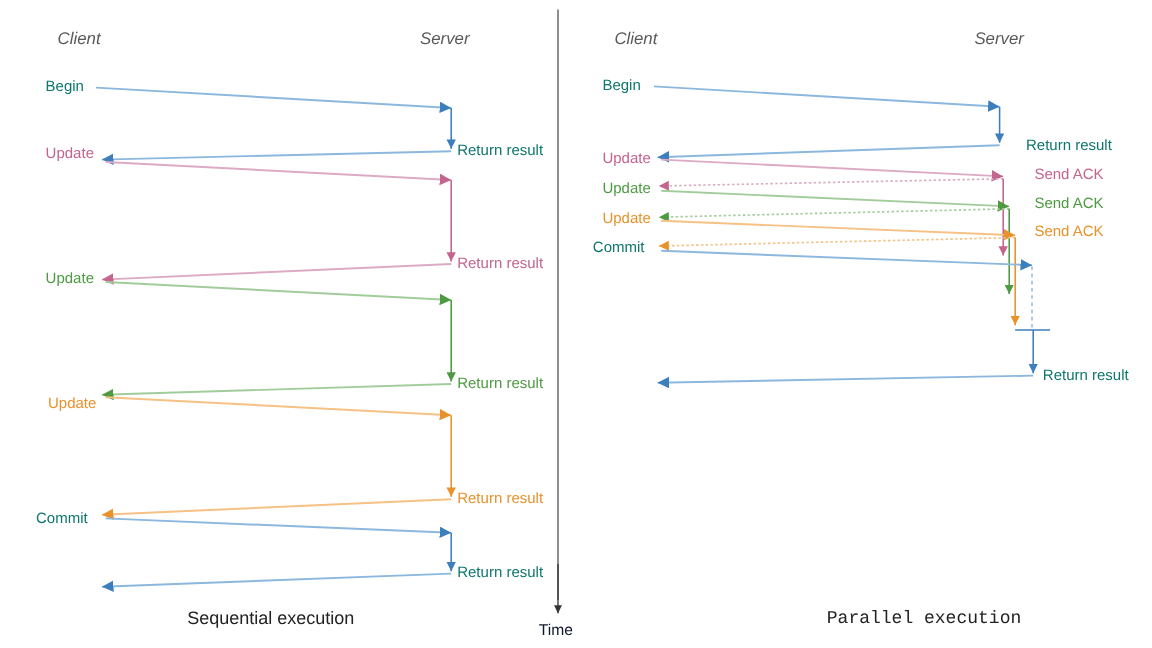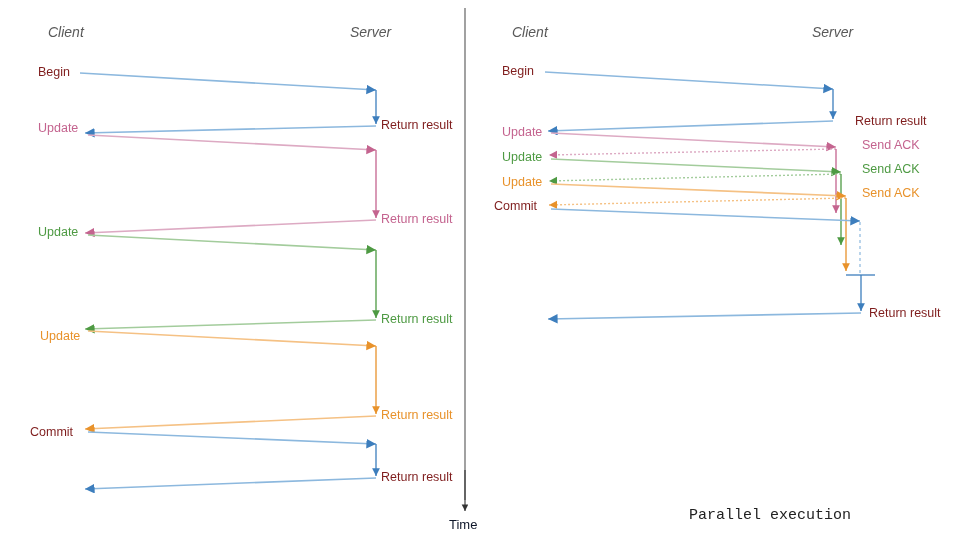--- a/index.html
+++ b/index.html
@@ -4,21 +4,21 @@
 <style>
   html,body{margin:0;padding:0;background:#ffffff;}
   body{width:960px;height:540px;overflow:hidden;
        font-family:"Liberation Sans","DejaVu Sans",sans-serif;}
   #stage{position:relative;width:836px;height:540px;}
   svg#canvas{position:absolute;left:0;top:0;width:960px;height:540px;}
   .lbl{position:absolute;font-size:12.5px;white-space:nowrap;line-height:1;}
   .actor{font-style:italic;font-size:14px;color:#595959;}
   .cap{font-size:15px;color:#222222;}
   .timelbl{font-size:13px;color:#0f172a;}
-  .c-blue{color:#7f1d1d;}
+  .c-blue{color:#0f766e;}
   .c-pink{color:#c4648f;}
   .c-green{color:#4e9a43;}
   .c-orange{color:#e8922b;}
 </style>
 </head>
 <body>
 
 <div id="stage">
 
   <svg id="canvas" viewBox="0 0 960 540">
@@ -129,17 +129,18 @@
   <div class="lbl c-green" style="left:502px;top:151px;">Update</div>
   <div class="lbl c-orange" style="left:502px;top:176px;">Update</div>
   <div class="lbl c-blue" style="left:494px;top:200px;">Commit</div>
 
   <div class="lbl c-blue" style="left:855px;top:115px;">Return result</div>
   <div class="lbl c-pink" style="left:862px;top:139px;">Send ACK</div>
   <div class="lbl c-green" style="left:862px;top:163px;">Send ACK</div>
   <div class="lbl c-orange" style="left:862px;top:187px;">Send ACK</div>
   <div class="lbl c-blue" style="left:869px;top:307px;">Return result</div>
 
+  <div class="lbl cap" style="left:156px;top:508px;">Sequential execution</div>
   <div class="lbl cap" style="left:689px;top:508px;font-family:Liberation Mono, monospace;">Parallel execution</div>
 
   <div class="lbl timelbl" style="left:449px;top:518px;">Time</div>
 
 </div>
 
 </body></html>

